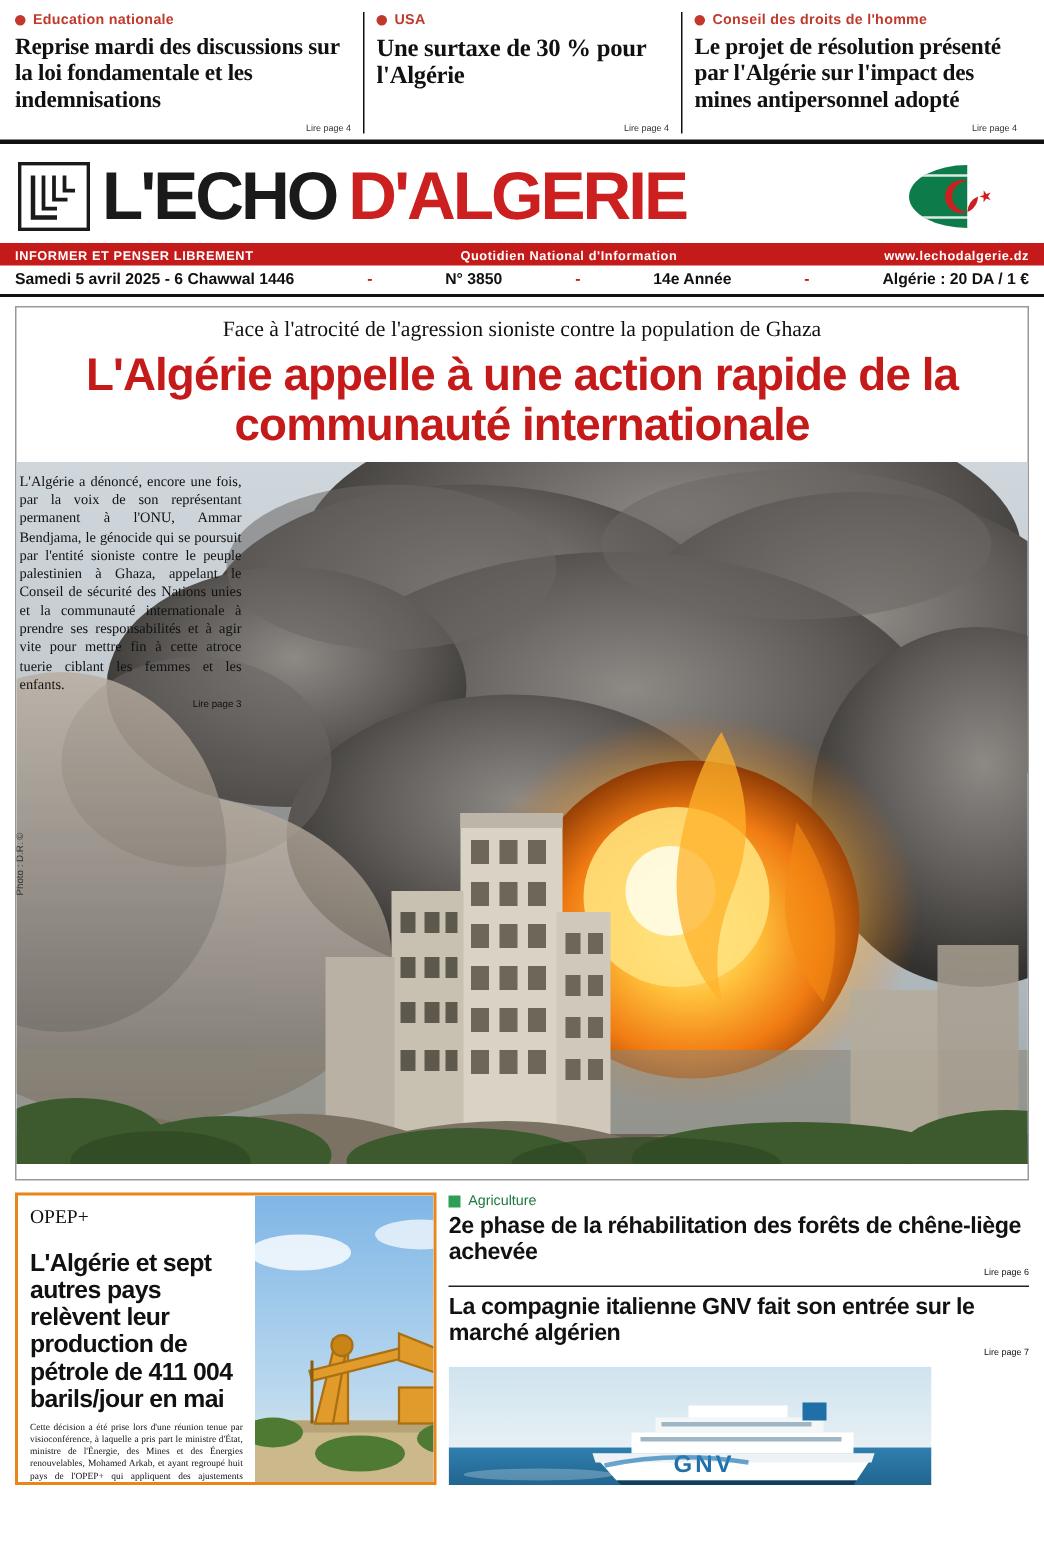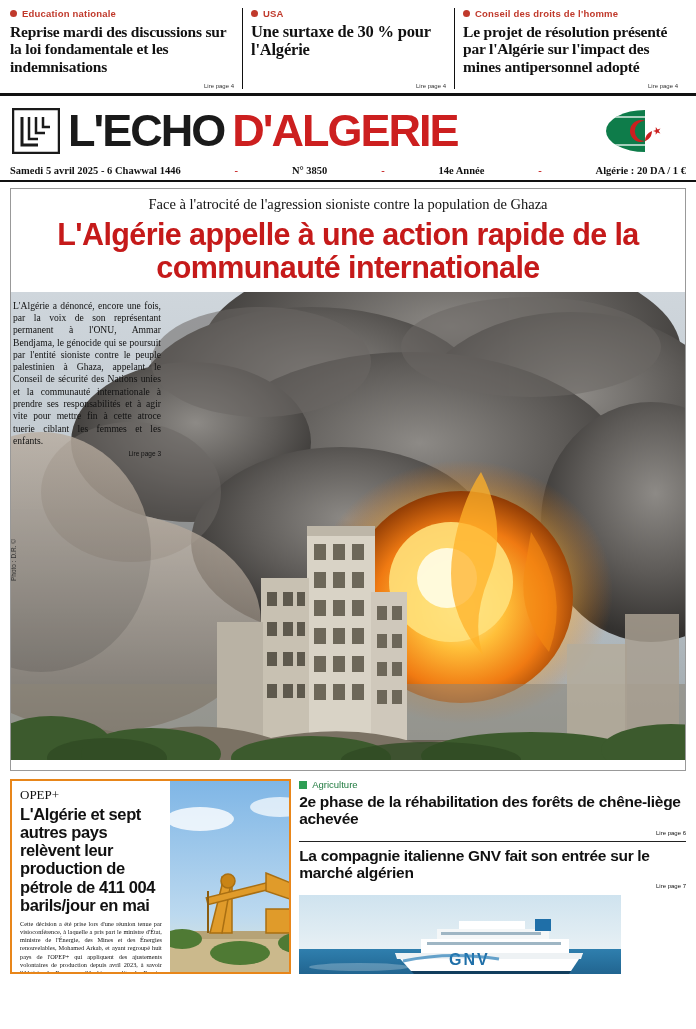--- a/index.html
+++ b/index.html
@@ -73,21 +73,21 @@
     font-family: "Liberation Sans", sans-serif;
     font-size: 8.5px; font-weight: bold; letter-spacing: .4px;
   }
   .redbar span { white-space: nowrap; }
 
   
   .dateline {
     display: flex; align-items: center; justify-content: space-between;
     padding: 3px 10px 4px 10px;
     border-bottom: 2px solid #111;
-    font-family: Liberation Serif, serif;
+    font-family: Liberation Sans, sans-serif;
     font-size: 10.5px; font-weight: bold; color: #111;
   }
   .dateline .sep { color: #c51a1a; font-weight: bold; }
 
   
   .main-box {
     margin: 6px 10px 0 10px;
     border: 1px solid #999;
     height: 583px;
     position: relative;
@@ -132,21 +132,21 @@
     margin: 8px 10px 0 10px;
     height: 195px;
   }
   .opep {
     width: 340px; border: 2px solid #e8861a; position: relative; overflow: hidden;
     background: #fff;
   }
   .opep-inner { display: flex; height: 100%; }
   .opep-text { width: 192px; padding: 6px 8px 4px 8px; position: relative; }
   .opep-kicker {
-    font-family: "Liberation Serif", serif; font-size: 13px; color: #111; margin-bottom: 2px;
+    font-family: "Liberation Serif", serif; font-size: 13px; color: #111; margin-bottom: 14px;
   }
   .opep-head {
     font-family: "Liberation Sans", sans-serif; font-weight: bold;
     font-size: 16.5px; line-height: 1.1; color: #111; letter-spacing: -0.4px;
   }
   .opep-body {
     font-family: "Liberation Serif", serif; font-size: 6.3px; line-height: 1.3;
     text-align: justify; margin-top: 6px; color: #111;
   }
   .opep-photo { flex: 1 1 auto; position: relative; overflow: hidden; }
@@ -229,20 +229,25 @@
           <path d="M47 22 l7.5 -2.6 l-4.8 6.4 l0.1 -7.9 l4.6 6.5 z" fill="#cc1f1f"></path>
           <g stroke="#ffffff" stroke-width="1.6" opacity="0.85">
             <path d="M0 8 H78"></path>
               <path d="M0 36 H78"></path>
           </g>
         </g>
       </svg>
     </div>
   </div>
 
+  <div class="redbar">
+    <span>INFORMER ET PENSER LIBREMENT</span>
+    <span>Quotidien  National  d'Information</span>
+    <span>www.lechodalgerie.dz</span>
+  </div>
 
   <div class="dateline">
     <span>Samedi 5 avril 2025  -  6 Chawwal 1446</span>
     <span class="sep">-</span>
     <span>N° 3850</span>
     <span class="sep">-</span>
     <span>14e Année</span>
     <span class="sep">-</span>
     <span>Algérie : 20 DA / 1 €</span>
   </div>

